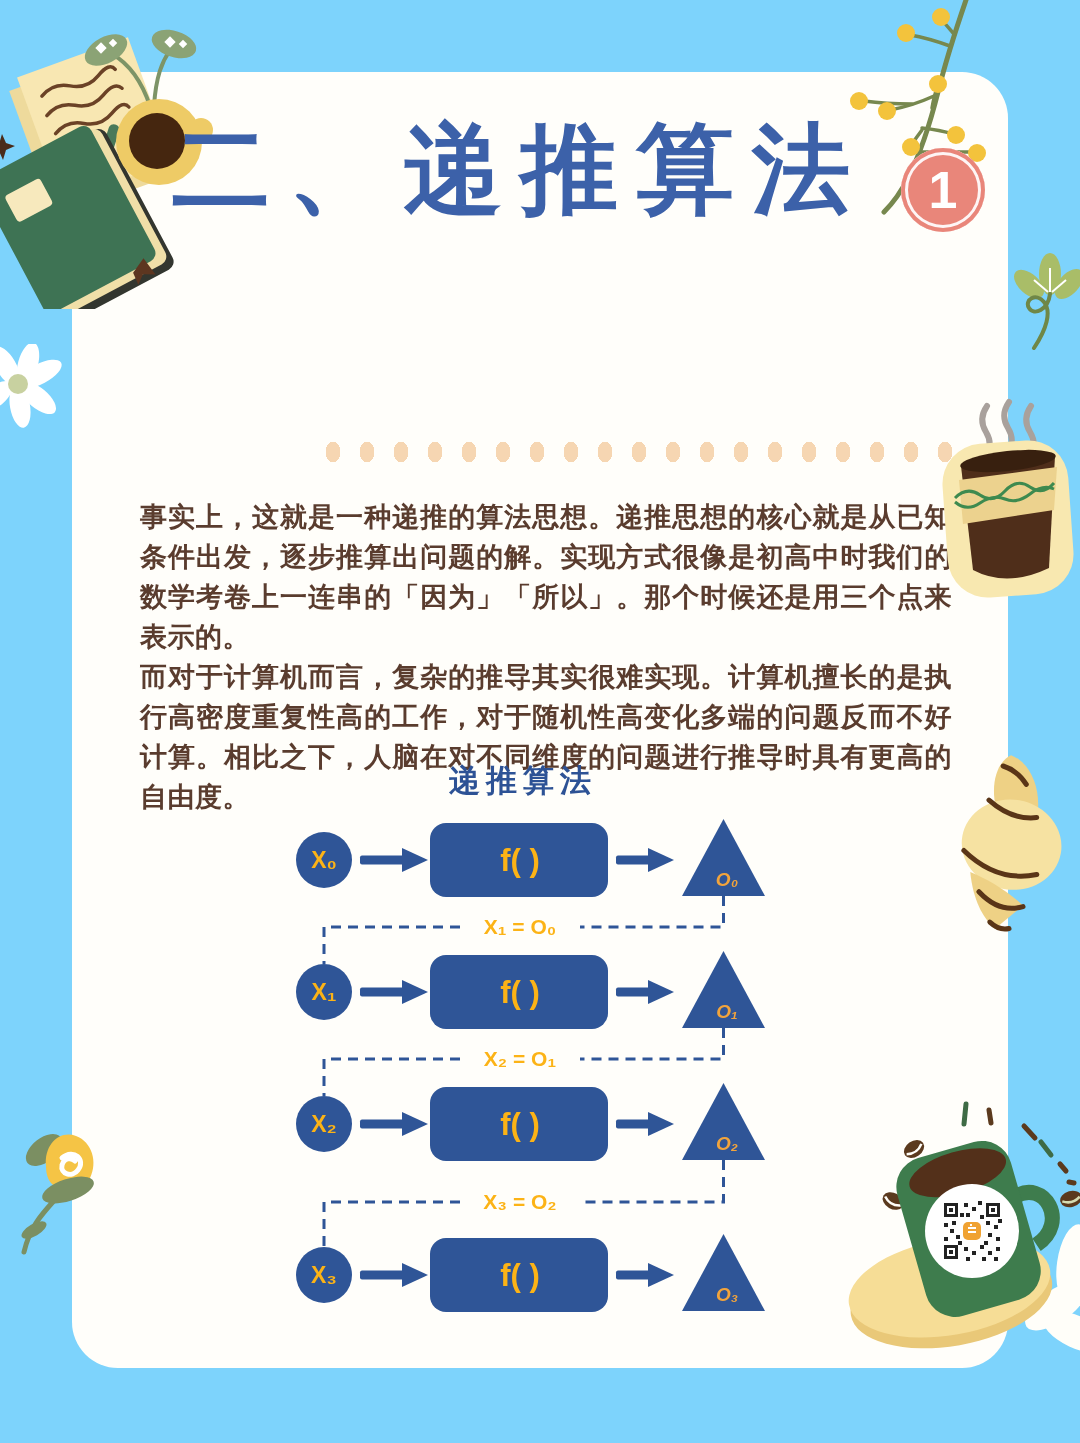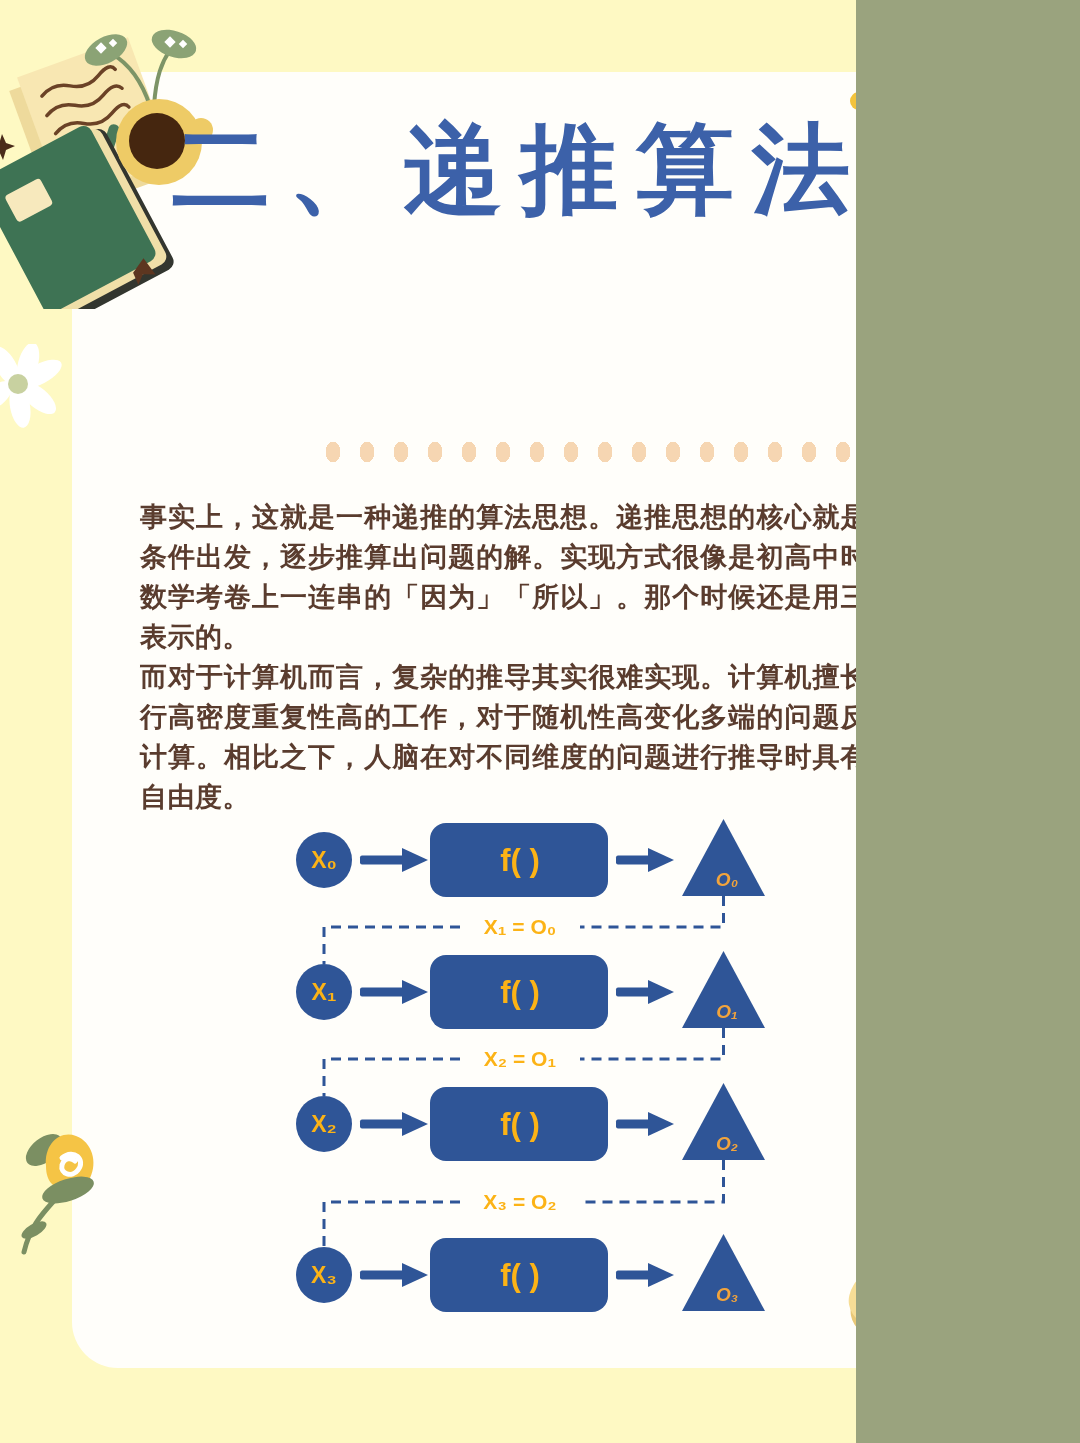--- a/index.html
+++ b/index.html
@@ -1,16 +1,16 @@
 <!DOCTYPE html>
 <html><head>
 <meta charset="utf-8">
 <style>
   html,body{margin:0;padding:0;background:#9aa37e;}
-  .stage{position:relative;width:856px;height:1443px;overflow:hidden;background:#fef9c3;
+  .stage{position:relative;width:1080px;height:1443px;overflow:hidden;background:#7dd3fc;
          font-family:"Liberation Sans","DejaVu Sans",sans-serif;}
   .card{position:absolute;left:72px;top:72px;width:936px;height:1296px;background:#fffefa;border-radius:46px;}
   .deco{position:absolute;}
   .page-title{position:absolute;left:172px;top:116px;width:760px;white-space:nowrap;
       font-size:98px;font-weight:bold;color:#3c61a9;letter-spacing:18px;line-height:1.1;}
   .badge{position:absolute;left:901px;top:148px;width:84px;height:84px;border-radius:50%;
       background:#e9867a;box-shadow:inset 0 0 0 4px #e9867a, inset 0 0 0 7px rgba(255,255,255,.92);
       display:flex;align-items:center;justify-content:center;
       color:#ffffff;font-size:52px;font-weight:900;}
   .para{position:absolute;left:140px;width:812px;font-size:27px;line-height:40px;
@@ -151,20 +151,21 @@
       <g stroke="#5a3517" stroke-width="5" fill="none" stroke-linecap="round">
         <path d="M52 18 q 15 2 26 14"></path>
         <path d="M44 54 q 26 16 50 9"></path>
         <path d="M28 108 q 38 26 76 11"></path>
         <path d="M50 146 q 24 18 46 7"></path>
         <path d="M66 174 q 11 7 20 3"></path>
       </g>
     </g>
   </svg>
 
+  <div class="diagram-heading">递推算法</div>
 
   <svg class="deco" style="left:268px;top:810px;" width="524" height="515" viewBox="0 0 524 515">
     <g fill="#2f5597">
 
       <circle cx="56" cy="50" r="28"></circle>
       <rect x="92" y="45.5" width="44" height="9" rx="2"></rect>
         <polygon points="134,38 134,62 160,50"></polygon>
       <rect x="162" y="13" width="178" height="74" rx="16"></rect>
       <rect x="348" y="45.5" width="34" height="9" rx="2"></rect>
         <polygon points="380,38 380,62 406,50"></polygon>

